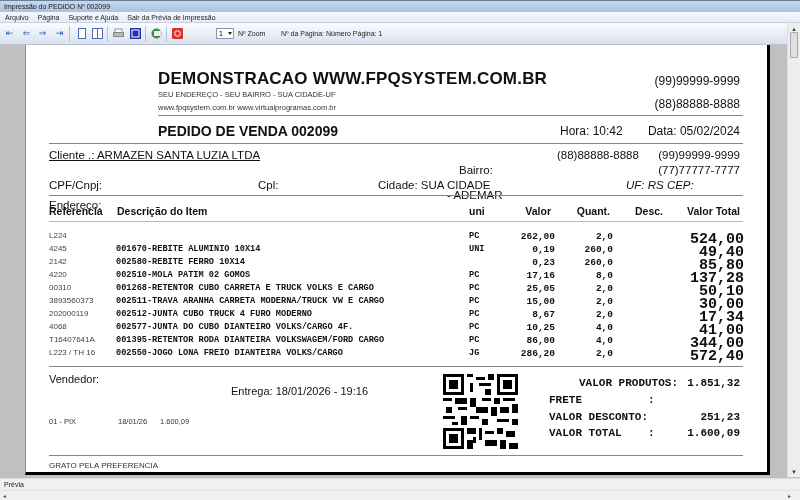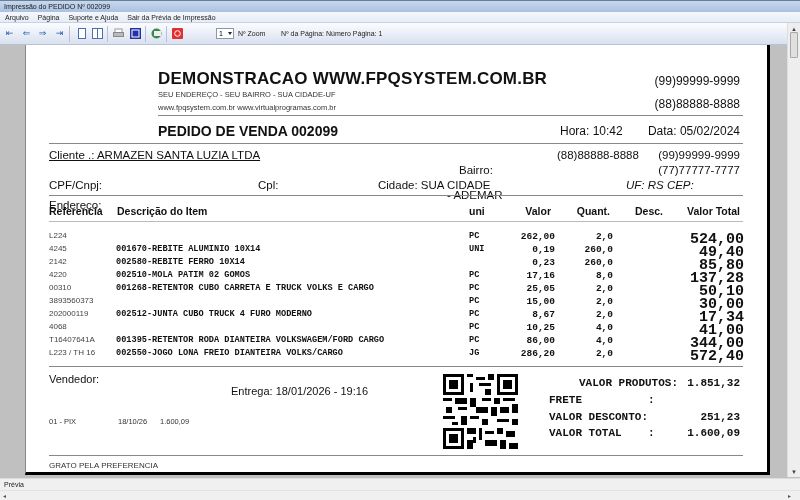--- a/index.html
+++ b/index.html
@@ -209,35 +209,37 @@
     <div class="row" style="top:238px">
       <span class="c-ref">00310</span>
       <span class="c-desc">001268-RETENTOR CUBO CARRETA E TRUCK VOLKS E CARGO</span>
       <span class="c-uni">PC</span>
       <span class="c-val">25,05</span>
       <span class="c-qty">2,0</span>
       <span class="c-tot">50,10</span>
     </div>
     <div class="row" style="top:251px">
       <span class="c-ref">3893560373</span>
+      <span class="c-desc">002511-TRAVA ARANHA CARRETA MODERNA/TRUCK VW E CARGO</span>
       <span class="c-uni">PC</span>
       <span class="c-val">15,00</span>
       <span class="c-qty">2,0</span>
       <span class="c-tot">30,00</span>
     </div>
     <div class="row" style="top:264px">
       <span class="c-ref">202000119</span>
       <span class="c-desc">002512-JUNTA CUBO TRUCK 4 FURO MODERNO</span>
       <span class="c-uni">PC</span>
       <span class="c-val">8,67</span>
       <span class="c-qty">2,0</span>
       <span class="c-tot">17,34</span>
     </div>
     <div class="row" style="top:277px">
       <span class="c-ref">4068</span>
+      <span class="c-desc">002577-JUNTA DO CUBO DIANTEIRO VOLKS/CARGO 4F.</span>
       <span class="c-uni">PC</span>
       <span class="c-val">10,25</span>
       <span class="c-qty">4,0</span>
       <span class="c-tot">41,00</span>
     </div>
     <div class="row" style="top:290px">
       <span class="c-ref">T16407641A</span>
       <span class="c-desc">001395-RETENTOR RODA DIANTEIRA VOLKSWAGEM/FORD CARGO</span>
       <span class="c-uni">PC</span>
       <span class="c-val">86,00</span>
@@ -252,21 +254,21 @@
       <span class="c-qty">2,0</span>
       <span class="c-tot">572,40</span>
     </div>
 
     <div class="hr" style="left:23px; top:321px; width:694px;"></div>
 
     <div class="foot" style="left:23px; top:328px;">Vendedor:</div>
     <div class="foot" style="left:205px; top:340px;">Entrega: 18/01/2026 - 19:16</div>
 
     <div class="pay" style="left:23px; top:372px;">01 - PIX</div>
-    <div class="pay" style="left:92px; top:372px;">18/10/26</div>
+    <div class="pay" style="left:92px; top:372px;">18/01/26</div>
     <div class="pay" style="left:134px; top:372px;">1.600,09</div>
 
     <svg class="qr" viewBox="0 0 25 25" shape-rendering="crispEdges">
       <rect width="25" height="25" fill="#fff"></rect>
       <g fill="#000">
         <rect x="0" y="0" width="7" height="7"></rect>
           <rect x="1" y="1" width="5" height="5" fill="#fff"></rect>
           <rect x="2" y="2" width="3" height="3"></rect>
         <rect x="18" y="0" width="7" height="7"></rect>
           <rect x="19" y="1" width="5" height="5" fill="#fff"></rect>

